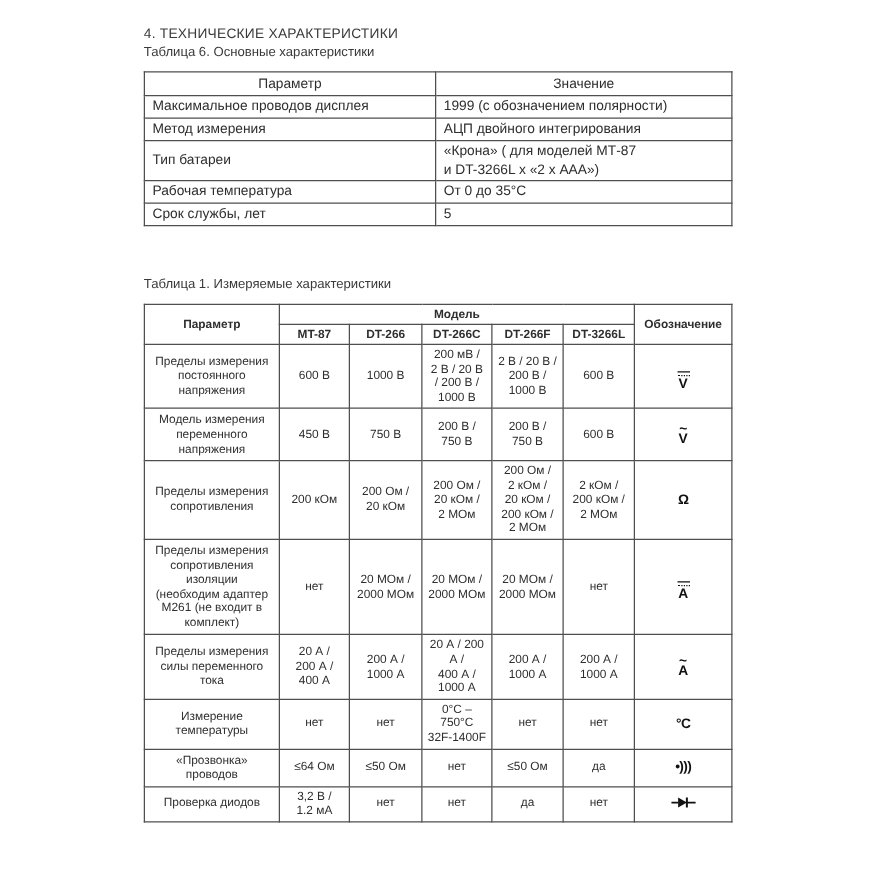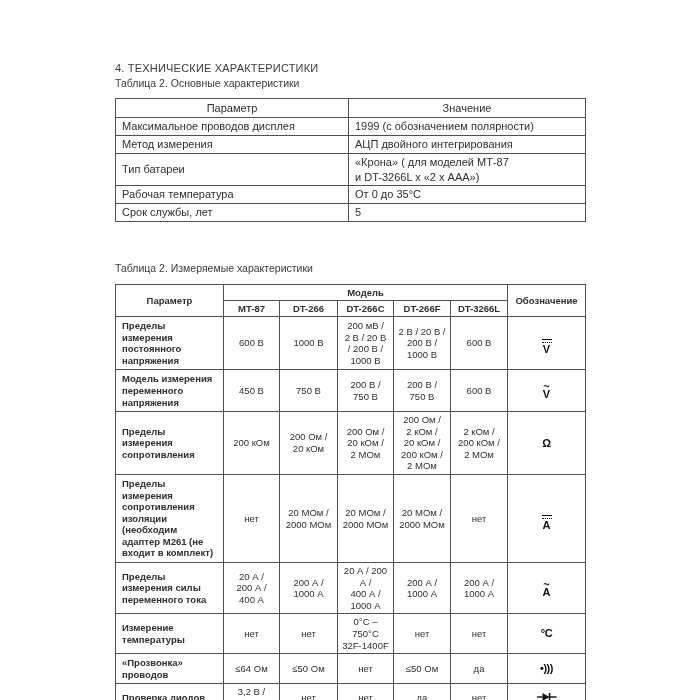--- a/index.html
+++ b/index.html
@@ -3,54 +3,54 @@
 <meta charset="utf-8">
 <style>
   * { box-sizing: border-box; margin: 0; padding: 0; }
   html, body { background: #ffffff; }
   .page {
     width: 700px; height: 700px; background: #ffffff; overflow: hidden;
     font-family: "Liberation Sans", "DejaVu Sans", sans-serif;
     color: #2e2e2e;
   }
   .content { width: 470px; margin: 0 auto; padding-top: 21px; }
-  .heading { font-size: 11px; font-weight: 500; color: #3a3a3a; letter-spacing: .2px; margin-top: 41px; }
+  .heading { font-size: 11px; font-weight: 500; color: #3a3a3a; letter-spacing: .2px; }
   .caption { font-size: 10.5px; color: #3a3a3a; margin-top: 3px; }
   .caption2 { margin-top: 40px; }
   table { border-collapse: collapse; width: 470px; table-layout: fixed; }
   td, th { border: 1px solid #4f4f4f; vertical-align: middle; }
 
   
   .t1 { margin-top: 9px; font-size: 11px; }
   .t1 th { font-weight: normal; text-align: center; padding: 3px 4px; }
   .t1 td { padding: 1px 6px; line-height: 1.35; white-space: pre-line; }
 
   
   .t2 { margin-top: 10px; font-size: 9.5px; }
   .t2 th { font-weight: bold; text-align: center; padding: 2px 3px; font-size: 9.5px; }
-  .t2 td.param { font-weight: bold; text-align: left; padding: 3px 6px; line-height: 1.22; }
+  .t2 td.param { font-weight: normal; text-align: center; padding: 3px 6px; line-height: 1.22; }
   .t2 td.val { text-align: center; padding: 2px 2px; line-height: 1.22; white-space: pre-line; }
   .t2 td.symcell { text-align: center; padding: 2px; }
 
   
   .sym { display: inline-flex; flex-direction: column; align-items: center; line-height: 1; }
   .sym .l-solid { width: 10px; border-top: 1.4px solid #111; margin-bottom: 2px; }
   .sym .l-dash  { width: 10px; border-top: 1.4px dotted #111; margin-bottom: 1px; }
   .sym .tilde   { font-size: 11px; font-weight: bold; height: 5px; line-height: 4px; color:#111; }
   .sym .letter  { font-size: 11px; font-weight: bold; color: #111; }
   .sym .glyph   { font-size: 11px; font-weight: bold; color: #111; letter-spacing: -.5px; }
   .sym svg { display: block; }
 </style>
 </head>
 <body>
 
 <div class="page">
   <div class="content">
     <div class="heading">4. ТЕХНИЧЕСКИЕ ХАРАКТЕРИСТИКИ</div>
-    <div class="caption">Таблица 2. Основные характеристики</div>
+    <div class="caption">Таблица 6. Основные характеристики</div>
 
     <table class="t1">
       <colgroup>
           <col style="width:233px">
           <col style="width:237px">
         </colgroup>
       <thead>
         <tr>
           <th>Параметр</th>
           <th>Значение</th>
@@ -74,21 +74,21 @@
             <td>Рабочая температура</td>
             <td>От 0 до 35°С</td>
           </tr>
           <tr>
             <td>Срок службы, лет</td>
             <td>5</td>
           </tr>
         </tbody>
     </table>
 
-    <div class="caption caption2">Таблица 2. Измеряемые характеристики</div>
+    <div class="caption caption2">Таблица 1. Измеряемые характеристики</div>
 
     <table class="t2">
       <colgroup>
         <col style="width:108px">
           <col style="width:56px">
           <col style="width:58px">
         <col style="width:56px">
           <col style="width:57px">
           <col style="width:57px">
           <col style="width:78px">

